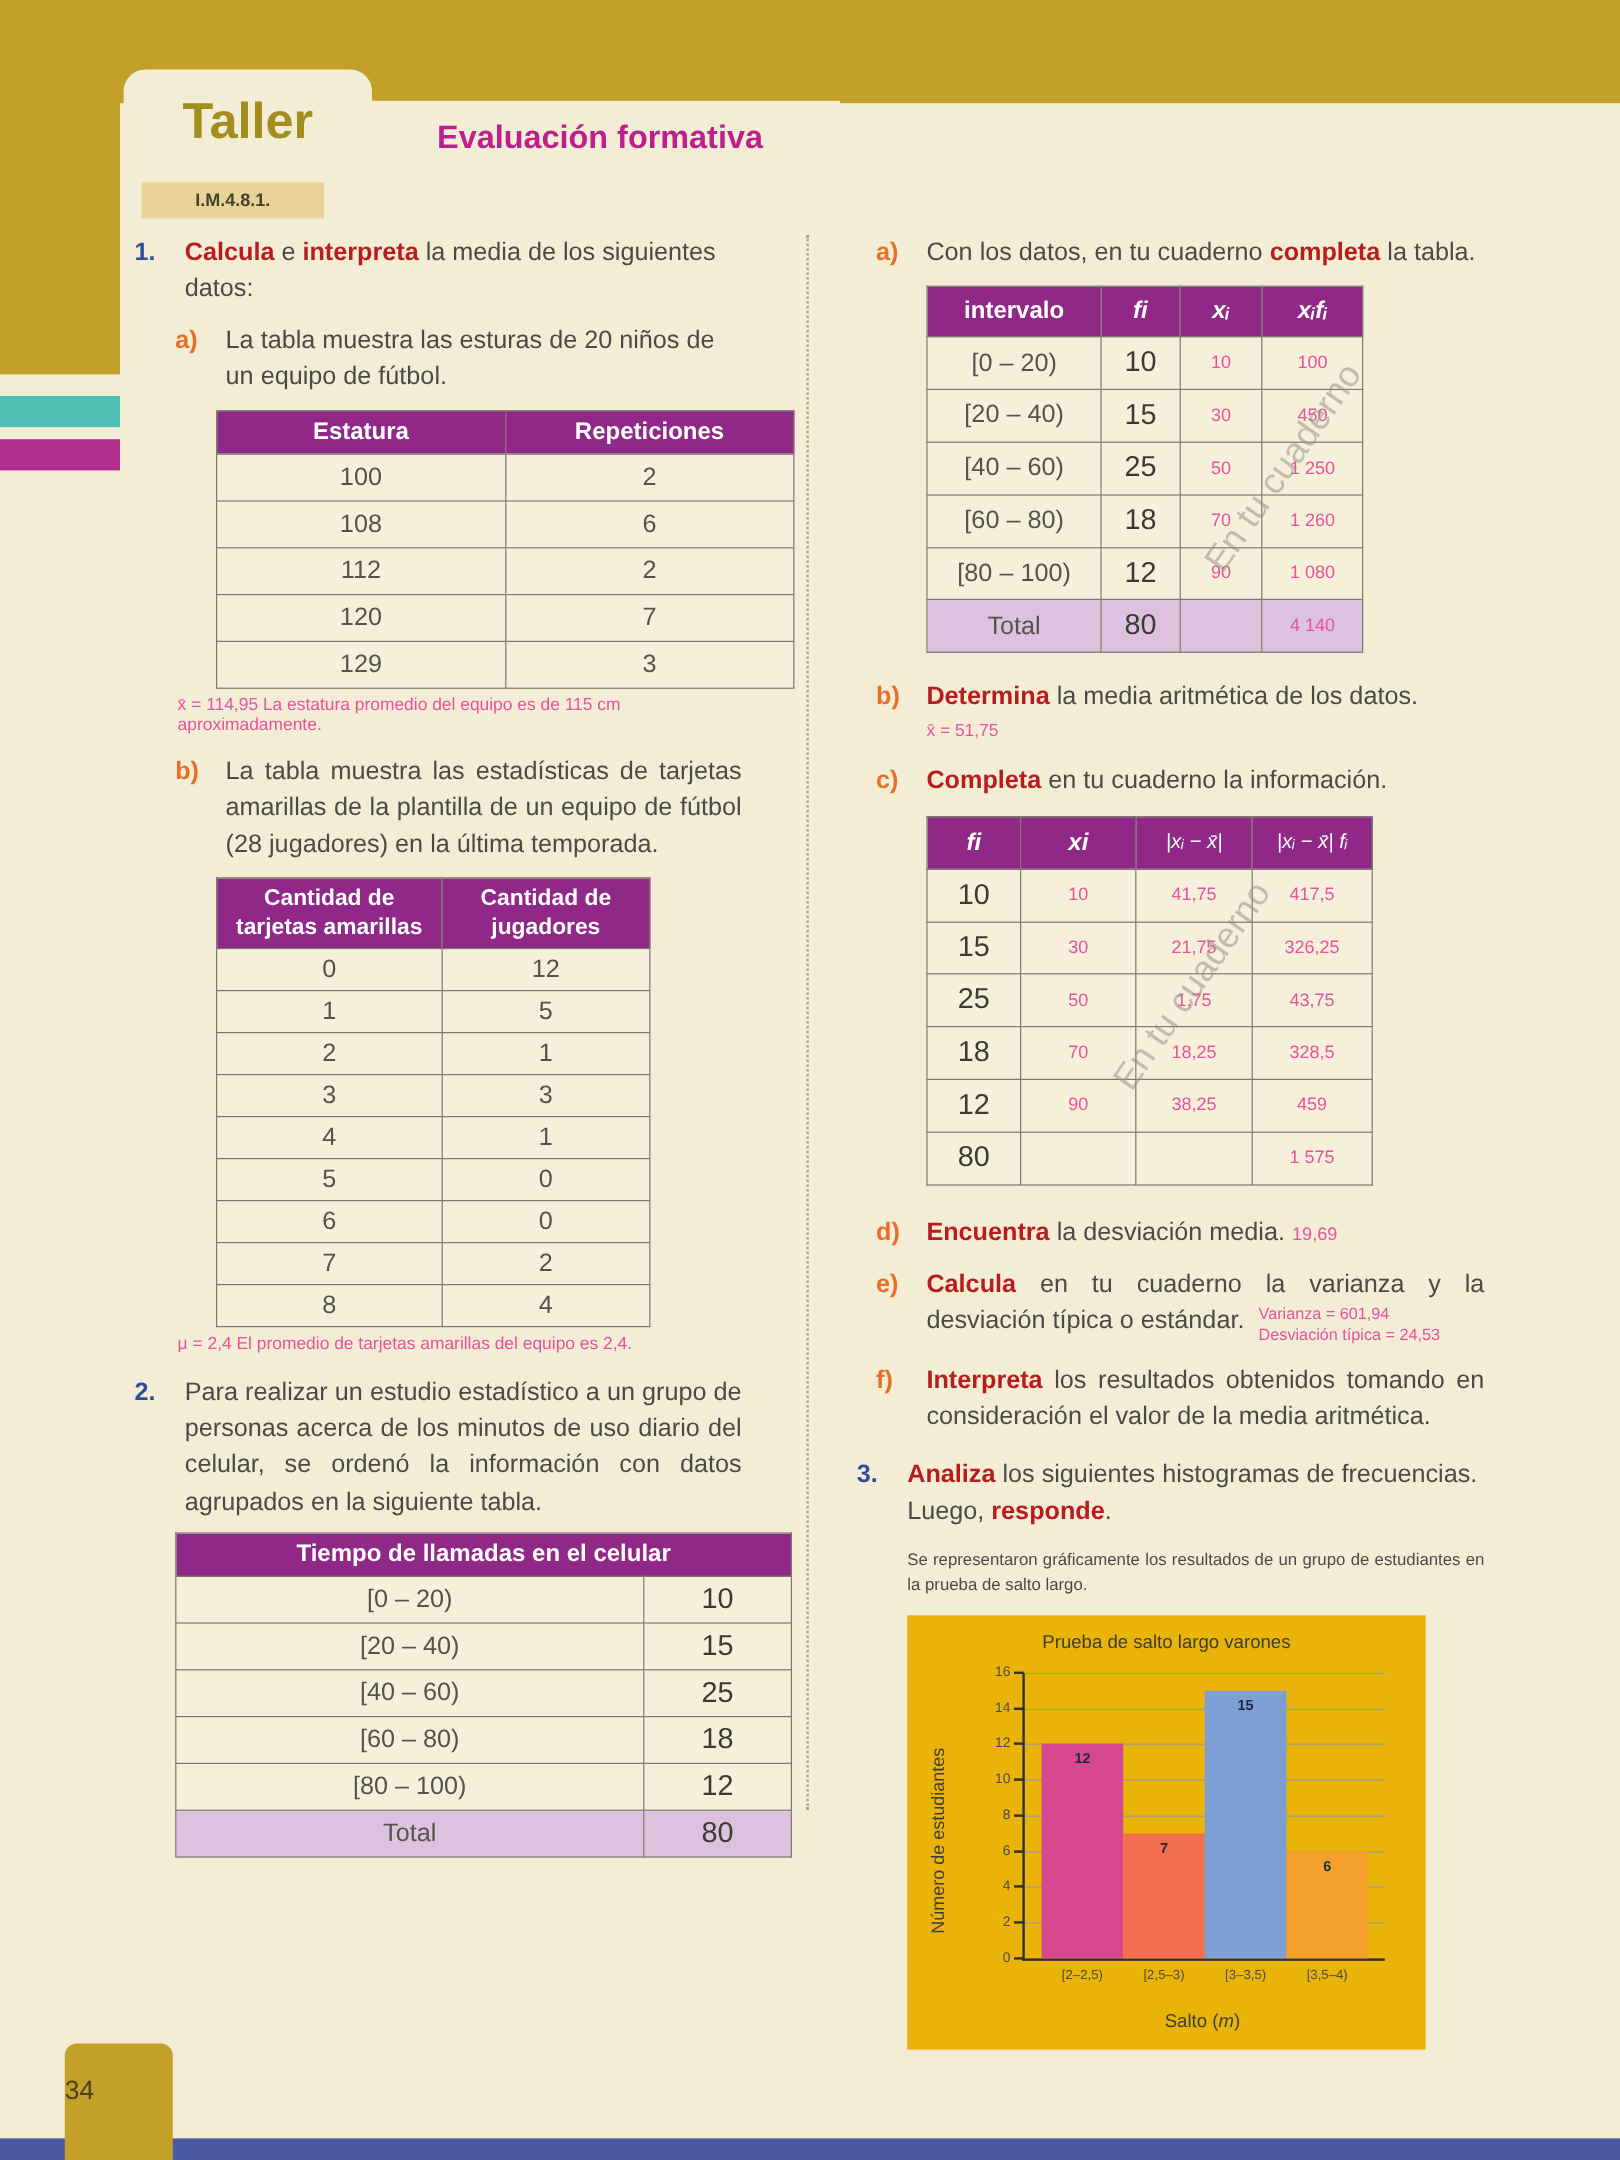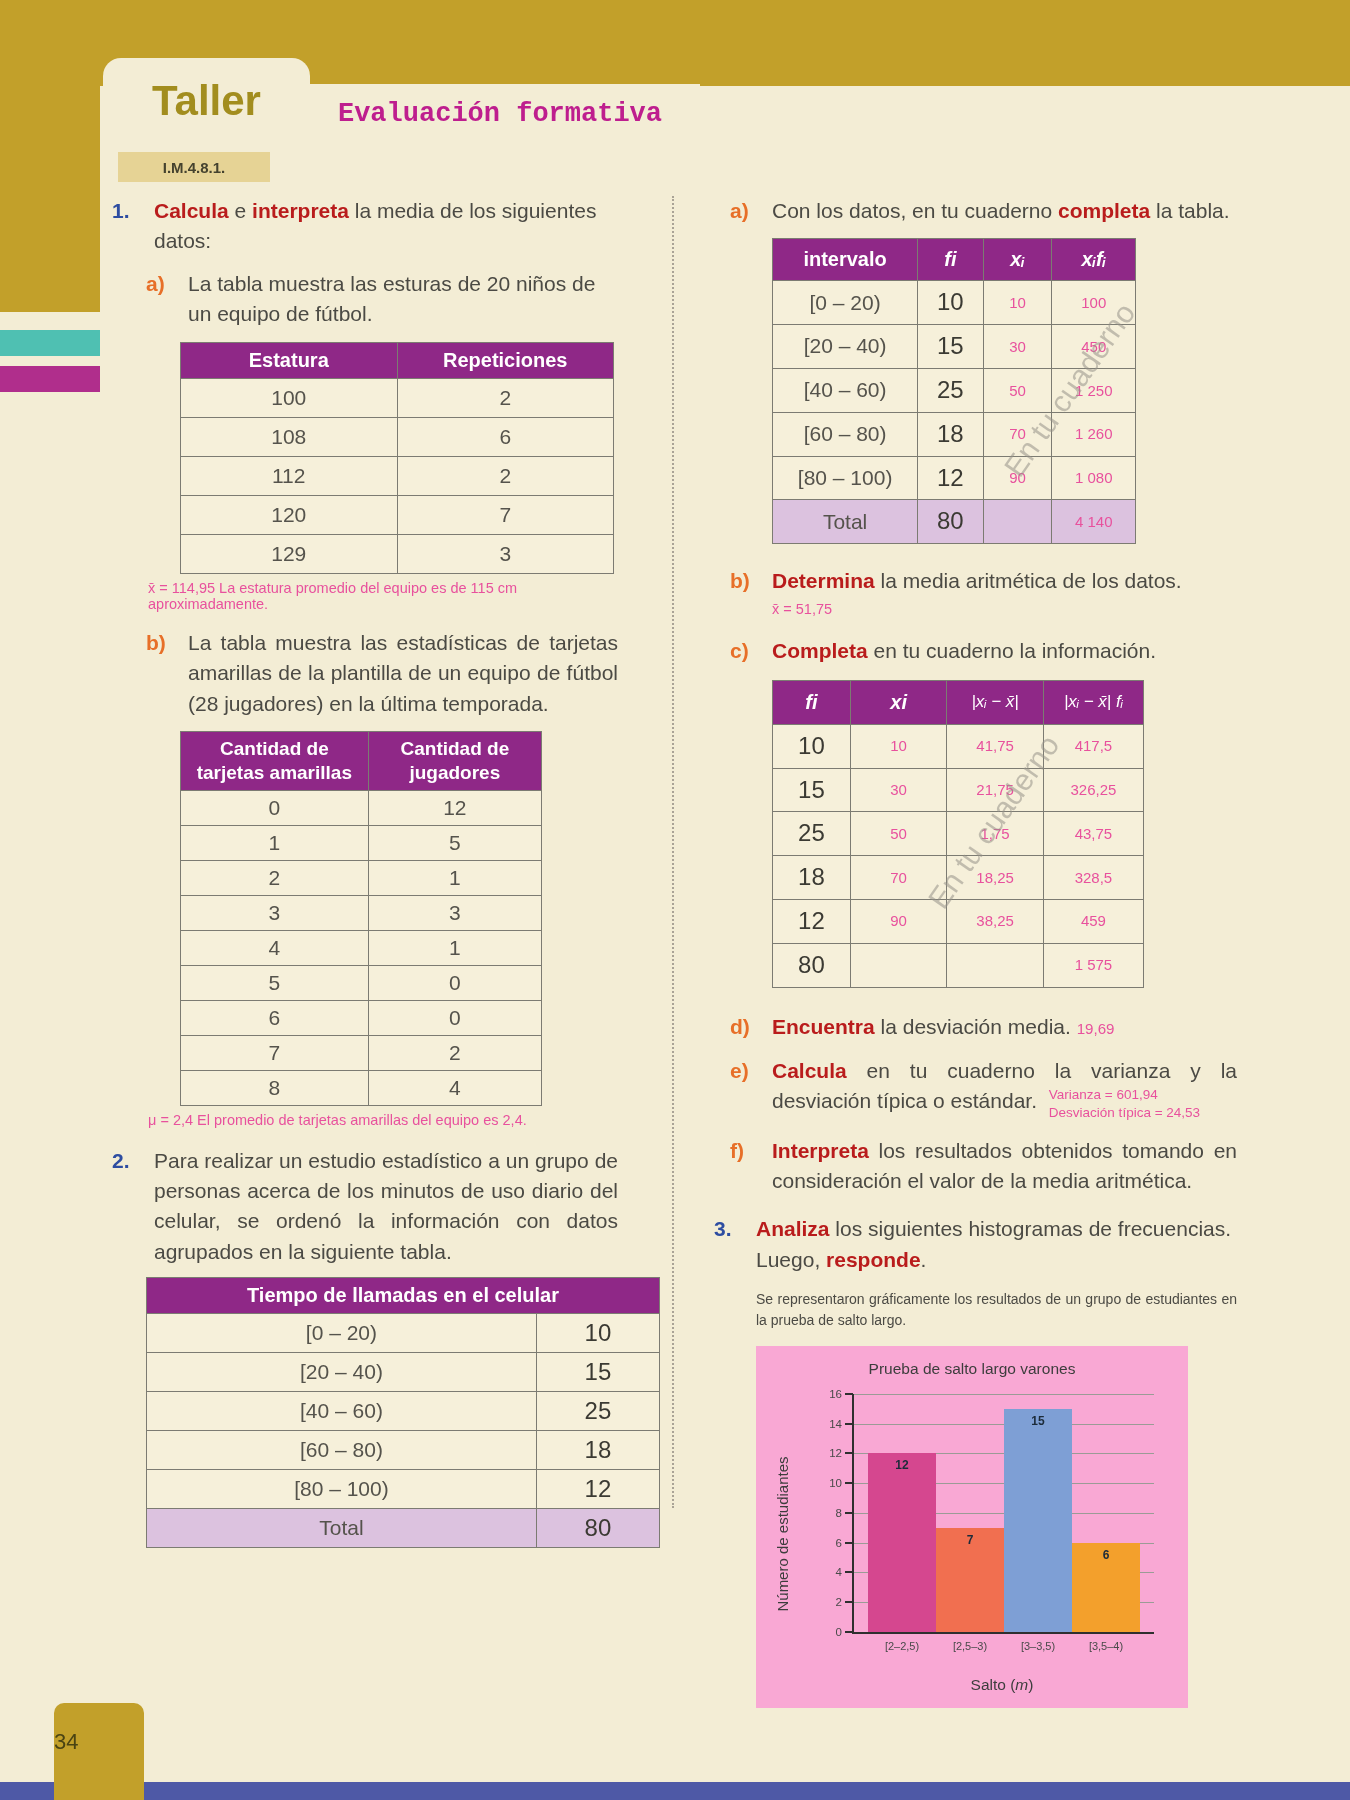--- a/index.html
+++ b/index.html
@@ -5,21 +5,21 @@
   body{margin:0;background:#ffffff;}
   .page{position:relative;width:1350px;height:1800px;background:#f3edd5;overflow:hidden;
         font-family:"Liberation Sans","DejaVu Sans",sans-serif;color:#4b4a44;}
 
   
   .top-bar{position:absolute;left:0;top:0;width:100%;height:86px;background:#c2a02a;}
   .left-strip{position:absolute;left:0;top:0;width:100px;height:312px;background:#c2a02a;}
   .stripe-teal{position:absolute;left:0;top:330px;width:100px;height:26px;background:#4fc0b2;}
   .stripe-magenta{position:absolute;left:0;top:366px;width:100px;height:26px;background:#b02e8c;}
   .band{position:absolute;left:300px;top:84px;width:400px;height:60px;background:#f3edd5;
-        display:flex;align-items:center;justify-content:center;font-family:Liberation Mono, monospace;}
+        display:flex;align-items:center;justify-content:center;}
   .band-title{font-size:27px;font-weight:bold;color:#be1e8e;}
   .tab{position:absolute;left:103px;top:58px;width:207px;height:86px;background:#f3edd5;
        border-radius:18px 18px 0 0;display:flex;align-items:center;justify-content:center;}
   .tab-title{font-size:42px;font-weight:bold;color:#a28d1e;}
   .badge{position:absolute;left:118px;top:152px;width:152px;height:30px;background:#e6d395;
          display:flex;align-items:center;justify-content:center;font-weight:bold;font-size:15px;color:#45422e;}
 
   
   .cols{position:absolute;left:112px;top:196px;width:1125px;display:flex;align-items:flex-start;}
   .col-l{width:506px;flex:none;}
@@ -43,40 +43,40 @@
   .tbl{border-collapse:collapse;background:#f6f0da;}
   .tbl th,.tbl td{border:1.6px solid #7c7b72;text-align:center;}
   .tbl th{background:#8f2887;color:#fff;font-weight:bold;font-size:20px;padding:6px 8px;}
   .tbl th.titlecell{font-size:20px;}
   .tbl th.it{font-style:italic;}
   .tbl th.math{font-style:italic;font-weight:normal;font-size:17px;padding:9px 4px;}
   .tbl td{color:#55534c;font-size:21px;padding:4px 6px;height:30px;}
   .tbl td.big{font-size:24px;color:#3b3a33;}
   .tbl td.pink{color:#e8519d;font-size:15px;}
   .tbl tr.totalrow td{background:#dcc2df;}
-  .w-estatura .tbl{width:434px;margin-left:68px;padding-left:43px;}
+  .w-estatura .tbl{width:482px;margin-left:68px;padding-left:43px;}
   .w-tarjetas .tbl{width:362px;margin-left:68px;}
   .w-tarjetas .tbl th{font-size:19px;line-height:1.25;padding:5px 6px;}
   .w-tarjetas .tbl td{height:26px;}
   .w-tiempo  .tbl{width:514px;margin-left:34px;}
   .w-intervalo .tbl{width:364px;}
   .w-desv .tbl{width:372px;}
   .w-desv .tbl td{height:32px;}
 
   .ans{color:#e8519d;font-size:14.5px;margin:6px 0 16px 36px;}
   .ans-r{color:#e8519d;font-size:14.5px;margin-top:2px;}
   .ans-stack{display:inline-block;vertical-align:top;color:#e8519d;font-size:13.5px;line-height:1.3;margin-left:6px;}
 
   .wm{position:absolute;color:rgba(150,146,136,0.55);font-size:30px;white-space:nowrap;
       transform:rotate(-55deg);pointer-events:none;z-index:3;}
   .w-intervalo .wm{left:196px;top:130px;}
   .w-desv .wm{left:120px;top:120px;}
 
   
-  .chart-panel{position:relative;width:432px;height:362px;background:#f9a8d4;margin:16px 0 0 42px;}
+  .chart-panel{position:relative;width:432px;height:362px;background:#eab308;margin:16px 0 0 42px;}
   .c-title{position:absolute;top:14px;left:0;right:0;text-align:center;font-size:15.5px;color:#3d3d3d;}
   .c-ylab{position:absolute;left:26px;top:52%;transform:translate(-50%,-50%) rotate(-90deg);
           font-size:15px;color:#3d3d3d;white-space:nowrap;}
   .c-plot{position:absolute;left:96px;top:48px;width:300px;height:238px;
           border-left:2px solid #2f2f2f;border-bottom:2px solid #2f2f2f;}
   .grid{position:absolute;left:0;width:100%;height:1px;background:#9b9b96;z-index:0;}
   .tickm{position:absolute;left:-9px;width:8px;height:2px;background:#2f2f2f;}
   .ytick{position:absolute;right:calc(100% + 12px);font-size:11.5px;color:#4a4a4a;transform:translateY(-50%);}
   .bar{position:absolute;bottom:0;z-index:1;}
   .bar .v{position:absolute;top:5px;left:0;right:0;text-align:center;font-size:12px;font-weight:bold;color:#1c2b3a;}

